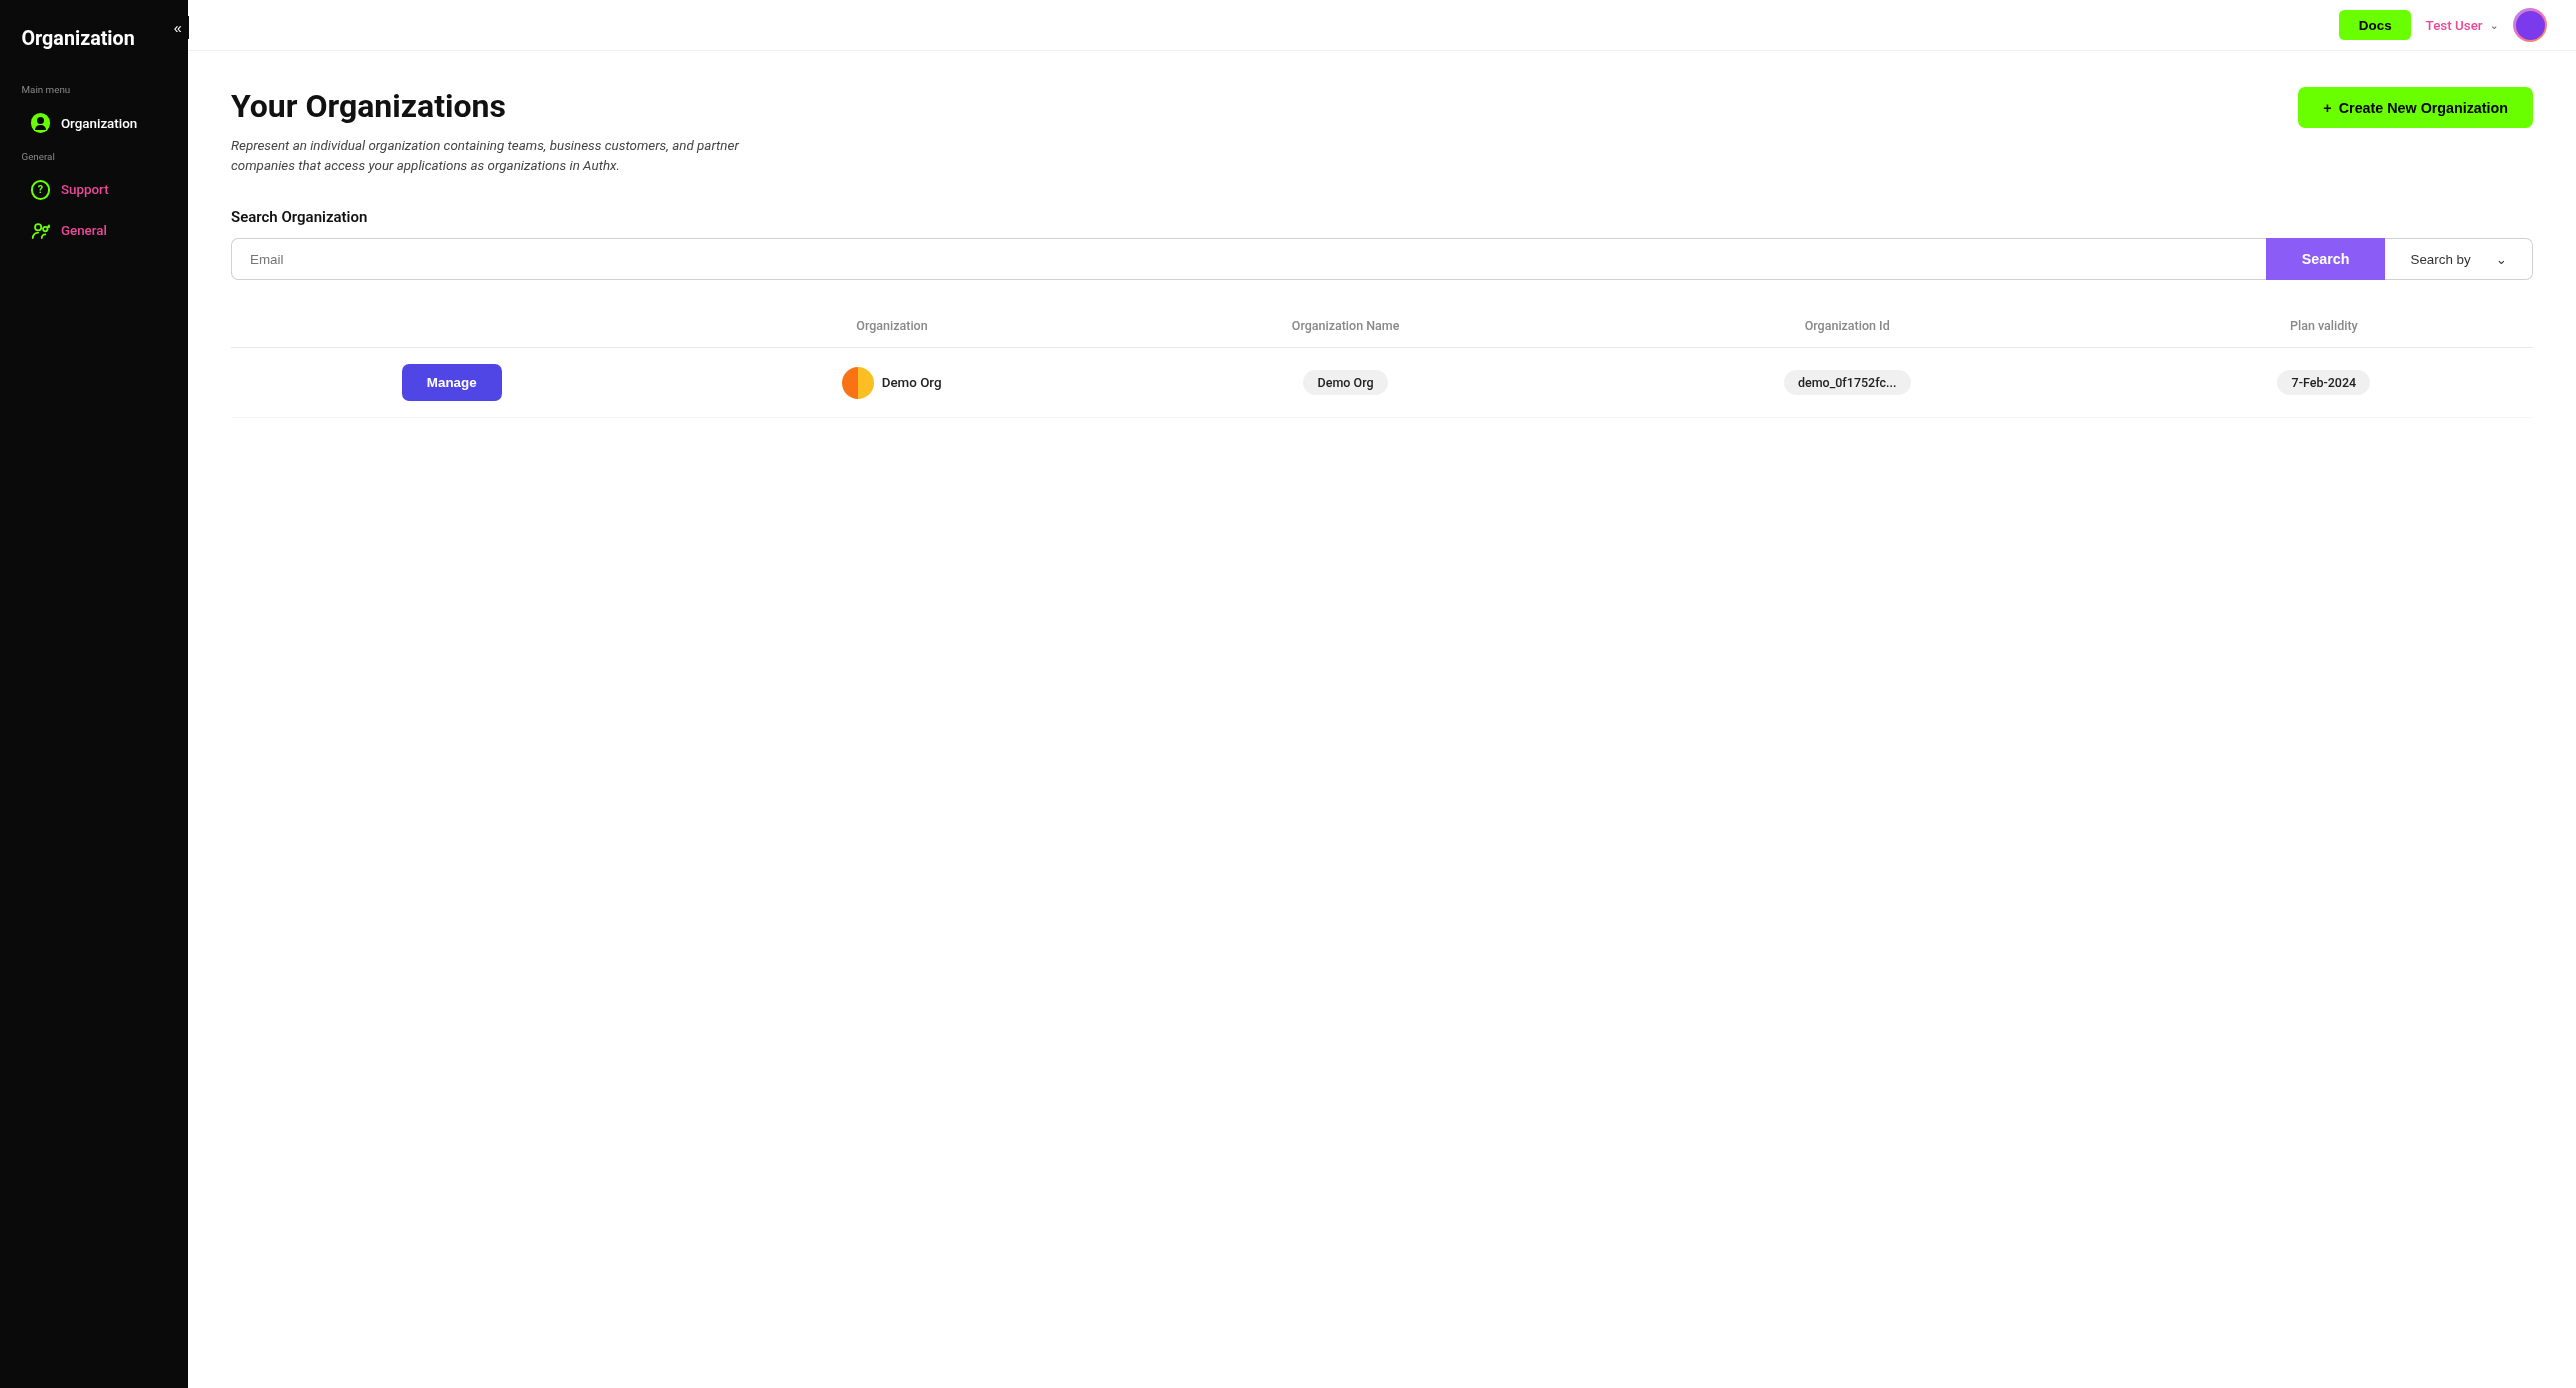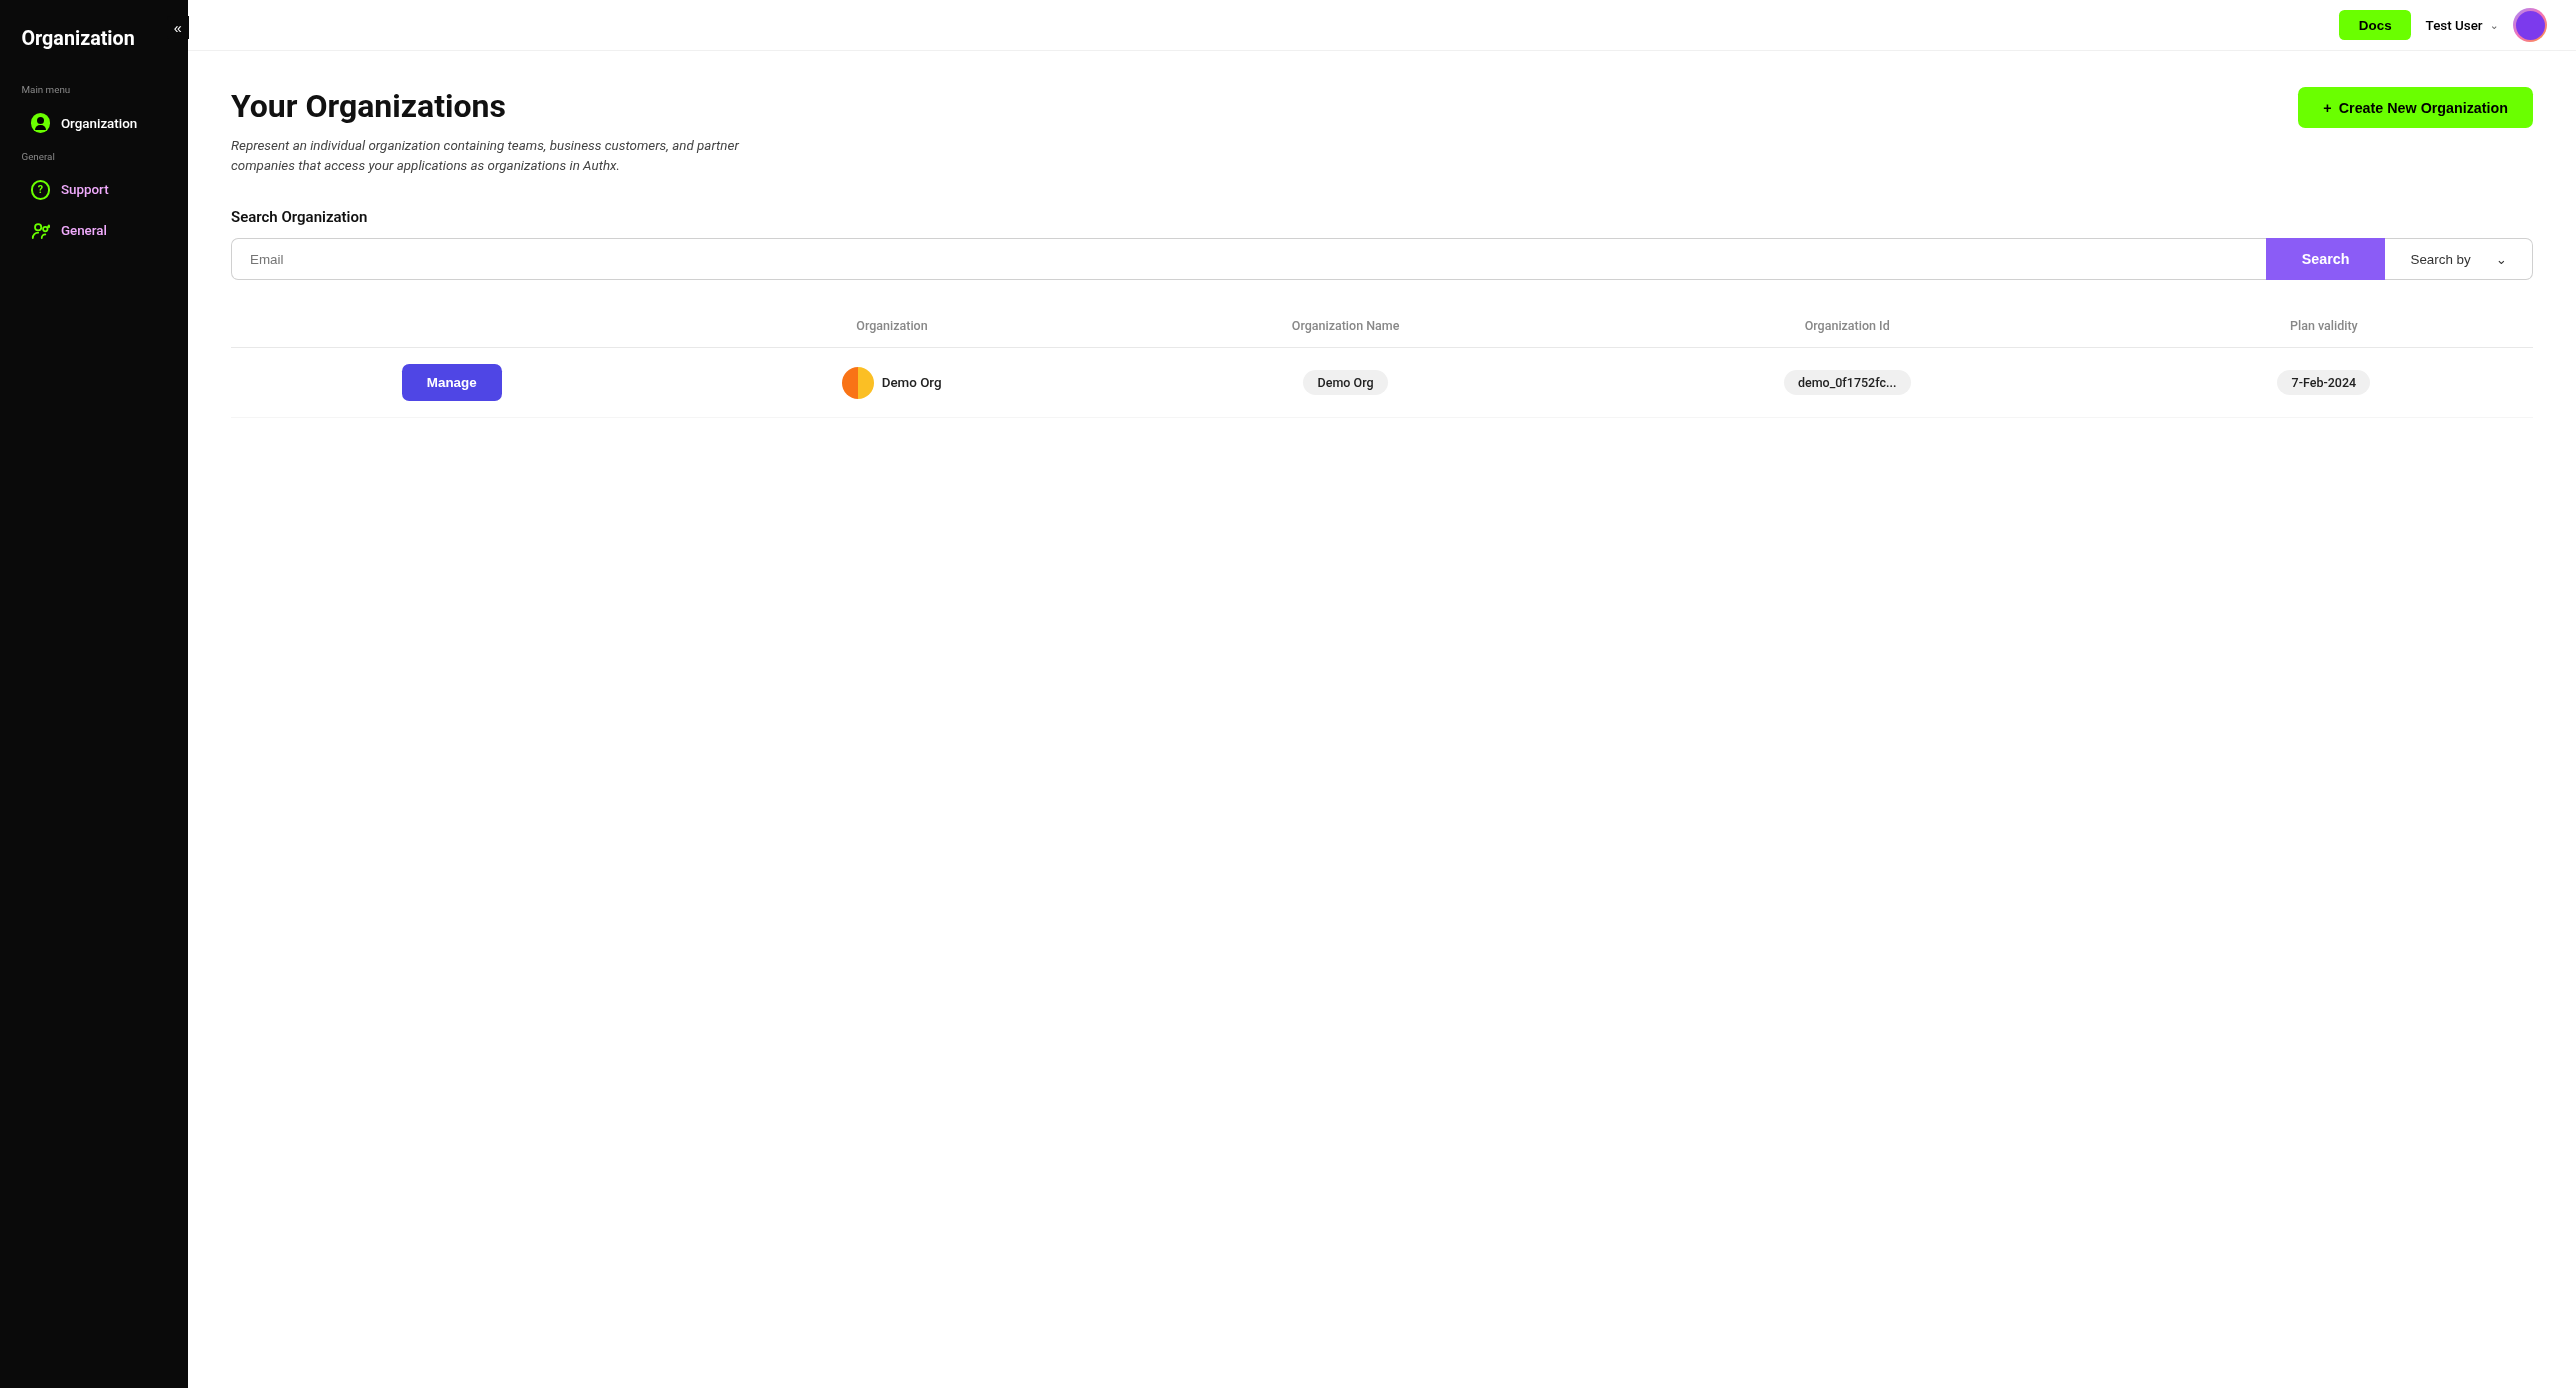--- a/index.html
+++ b/index.html
@@ -58,21 +58,21 @@
     }
 
     .sidebar-item {
       display: flex;
       align-items: center;
       gap: 10.7px;
       padding: 9px 21.5px;
       cursor: pointer;
       border-radius: 7.2px;
       margin: 1.8px 9px;
-      color: #f0abfc;
+      color: #ec4899;
       font-size: 13.4px;
       font-weight: 500;
       transition: background 0.15s;
     }
 
     .sidebar-item.active {
       color: #fff;
     }
 
     .sidebar-item-icon {
@@ -168,21 +168,21 @@
     .user-menu {
       display: flex;
       align-items: center;
       gap: 7.2px;
       cursor: pointer;
     }
 
     .user-name {
       font-size: 13.4px;
       font-weight: 500;
-      color: #000000;
+      color: #ec4899;
     }
 
     .user-chevron {
       font-size: 10.7px;
       color: #666;
     }
 
     .user-avatar {
       width: 34px;
       height: 34px;

